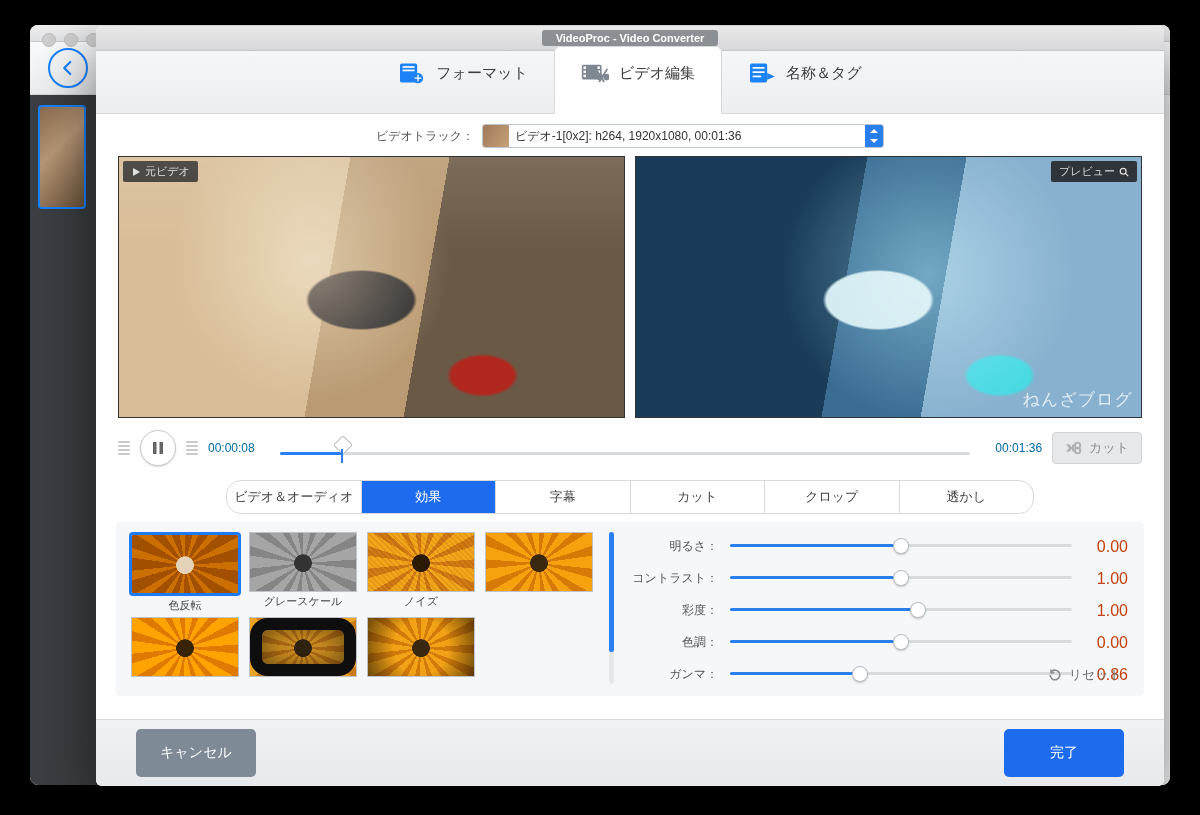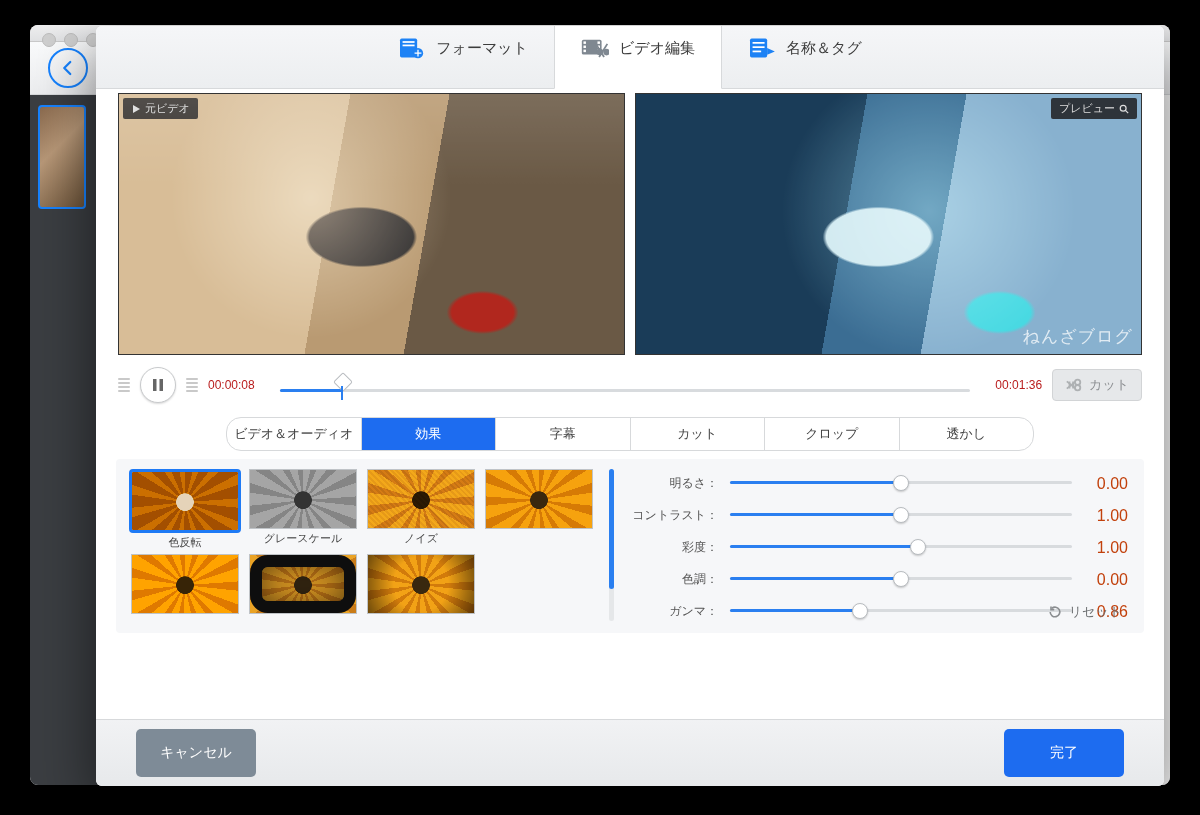--- a/index.html
+++ b/index.html
@@ -101,21 +101,21 @@
   .scene-dst:after{content:"";position:absolute;inset:0;background:
     radial-gradient(circle at 58% 45%, rgba(160,230,255,.45), transparent 45%);
     mix-blend-mode:screen;}
   .wm{position:absolute;right:8px;bottom:6px;color:rgba(255,255,255,.75);font-size:17px;letter-spacing:1px;}
 
   .m-timeline{display:flex;align-items:center;gap:10px;padding:12px 22px 8px;}
   .handle{width:12px;display:flex;flex-direction:column;gap:2px;cursor:grab;}
   .handle span{height:2px;background:#c9c9c9;border-radius:1px;}
   .playbtn{width:34px;height:34px;border-radius:50%;background:#fff;border:1px solid #c8cacc;display:flex;align-items:center;justify-content:center;box-shadow:0 1px 2px rgba(0,0,0,.15);}
   .playbtn svg{width:12px;height:14px;fill:#666;}
-  .tc{color:#b91c1c;font-size:12px;min-width:62px;}
+  .tc{color:#0369a1;font-size:12px;min-width:62px;}
   .track{flex:1;position:relative;height:32px;}
   .track .bar{position:absolute;left:0;right:0;top:20px;height:3px;background:#d8dbde;border-radius:2px;}
   .track .prog{position:absolute;left:0;top:20px;height:3px;background:#2a7ff0;border-radius:2px;width:9%;}
   .track .head{position:absolute;top:6px;left:calc(9% - 10px);width:20px;height:20px;}
   .track .head:before{content:"";position:absolute;left:4px;top:0;width:12px;height:12px;background:#fff;border:1px solid #b9bcc0;border-radius:2px;transform:rotate(45deg);}
   .track .head:after{content:"";position:absolute;left:9px;top:11px;width:2px;height:14px;background:#2a7ff0;}
   .cutbtn{height:30px;padding:0 12px;background:#e6e8ea;border:1px solid #d2d4d6;border-radius:4px;display:flex;align-items:center;gap:6px;color:#8a8d90;font-size:13px;}
   .cutbtn svg{width:18px;height:16px;fill:#aeb1b3;}
 
   .subtabs{margin:6px 130px 0;display:flex;border:1px solid var(--border);border-radius:15px;overflow:hidden;background:#fff;}
@@ -210,20 +210,23 @@
         <span>コピー</span>
         <span class="q">?</span>
       </div>
       <div style="flex:1"></div>
       <div class="btn">開く</div>
     </div>
   </div>
 </div>
 
 <div class="modal">
+  <div class="m-title">
+    <div class="tname">VideoProc - Video Converter</div>
+  </div>
 
   <div class="m-tabs">
     <div class="m-tab">
       <span class="ticon">
         <svg viewBox="0 0 32 28">
             <rect x="2" y="3" width="20" height="22" rx="2" class="blue"></rect>
             <rect x="5" y="6" width="14" height="2" fill="#fff"></rect>
             <rect x="5" y="10" width="14" height="2" fill="#fff"></rect>
             <circle cx="23" cy="20" r="6" class="blue"></circle>
             <path d="M23 16v8M19 20h8" stroke="#fff" stroke-width="1.5"></path>
@@ -255,20 +258,32 @@
             <rect x="5" y="7" width="14" height="2" fill="#fff"></rect>
             <rect x="5" y="12" width="14" height="2" fill="#fff"></rect>
             <rect x="5" y="17" width="10" height="2" fill="#fff"></rect>
             <path d="M22 14l9 4-9 4" fill="#1d82f5"></path>
           </svg>
       </span>
       <span>名称＆タグ</span>
     </div>
   </div>
 
+  <div class="m-track">
+    <span>ビデオトラック：</span>
+    <div class="select">
+      <div class="thumb"></div>
+      <div class="val">ビデオ-1[0x2]: h264, 1920x1080, 00:01:36</div>
+      <div class="arrow">
+        <svg viewBox="0 0 10 14">
+            <path d="M5 0l4 4H1zM1 10h8l-4 4z"></path>
+          </svg>
+      </div>
+    </div>
+  </div>
 
   <div class="m-previews">
     <div class="pv scene-src">
       <div class="badge left">
         <svg viewBox="0 0 10 10">
             <path d="M2 1l7 4-7 4z"></path>
           </svg>
         <span>元ビデオ</span>
       </div>
     </div>

